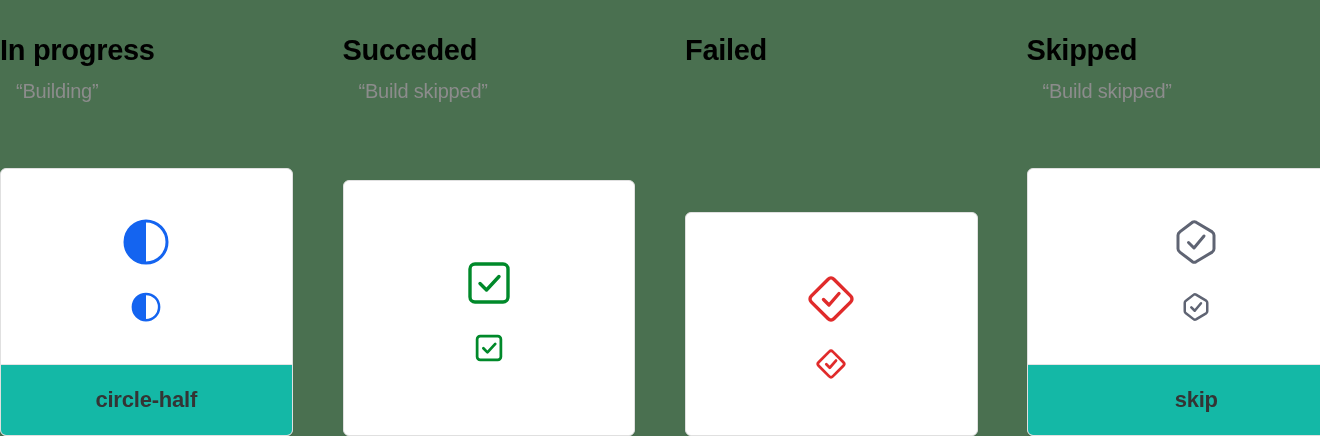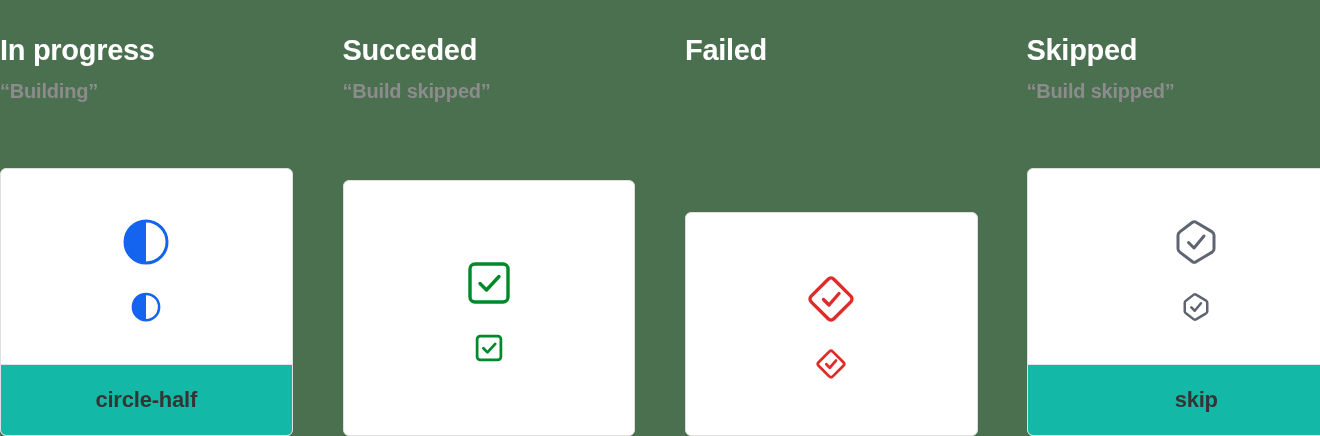--- a/index.html
+++ b/index.html
@@ -43,34 +43,34 @@
 
   .col-head {
     height: 168px;
     box-sizing: border-box;
     padding-top: 32px;
   }
 
   .col-title {
     font-size: 29px;
     font-weight: bold;
-    color: #ffffff;
+    color: #000000;
     letter-spacing: -0.3px;
     line-height: 36px;
     margin: 0;
     white-space: nowrap;
   }
 
   .col-sub {
     font-size: 20px;
-    font-weight: bold;
+    font-weight: normal;
     color: #8c8c8c;
     letter-spacing: -0.2px;
     line-height: 28px;
-    margin: 0;
+    margin: 16px;
     margin-top: 9px;
     white-space: nowrap;
   }
 
   .card {
     flex: 1 1 auto;
     background: #ffffff;
     border: 1px solid #e0e0e0;
     border-radius: 6px;
     box-sizing: border-box;

